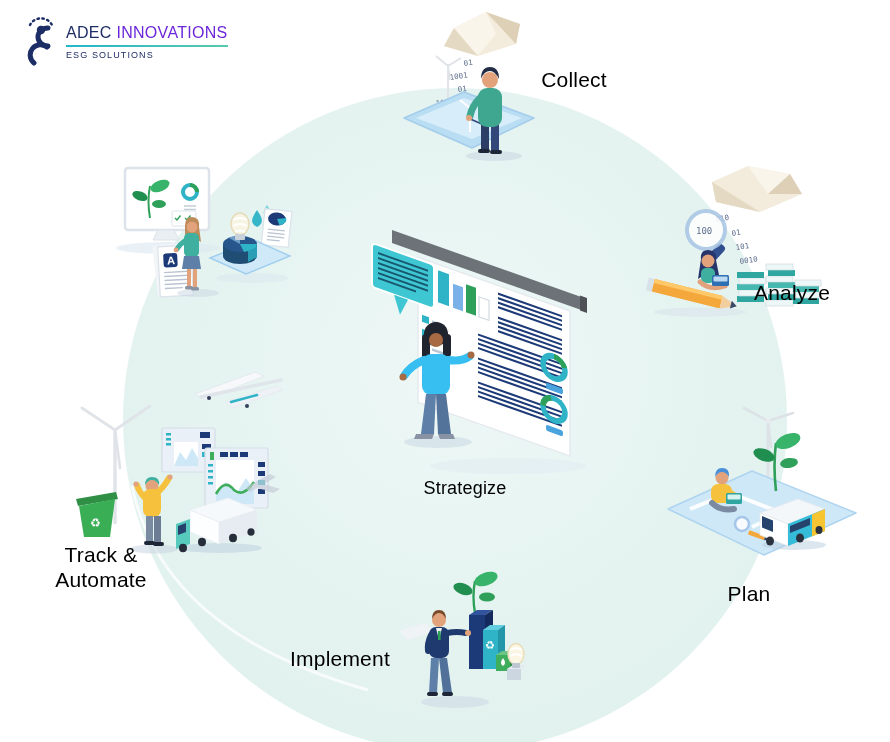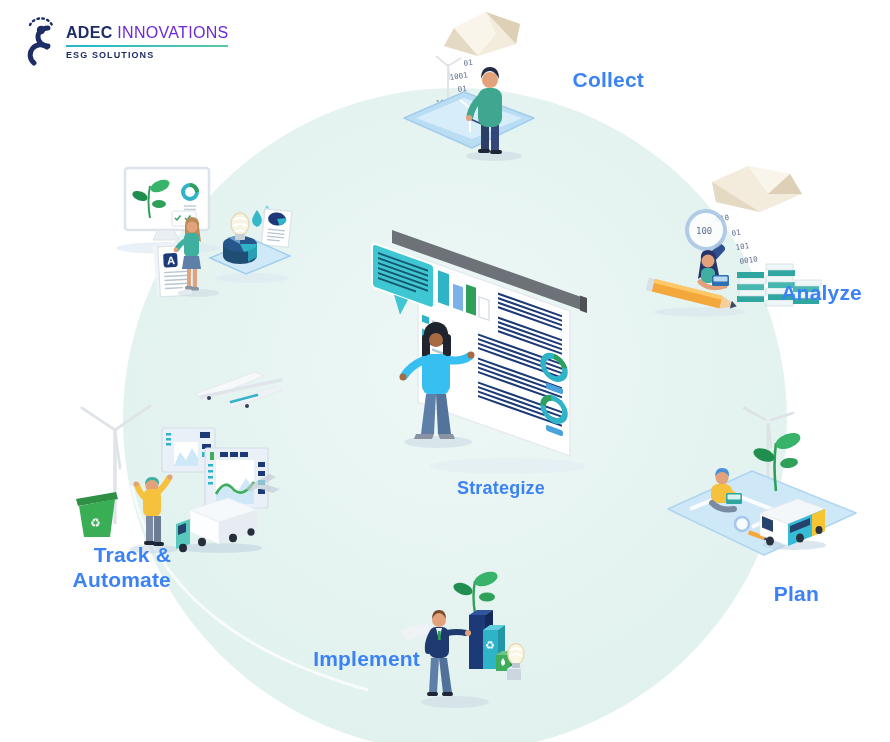--- a/index.html
+++ b/index.html
@@ -5,26 +5,26 @@
   html,body{margin:0;padding:0;background:#ffffff;}
   .stage{position:relative;width:890px;height:742px;background:#ffffff;overflow:hidden;
          font-family:"Liberation Sans",sans-serif;}
   .bg-circle{position:absolute;left:123px;top:88px;width:664px;height:664px;border-radius:50%;
        background:radial-gradient(circle at 50% 42%, #eef8f6 0%, #e4f3f0 55%, #def0ec 100%);}
   .decor{position:absolute;pointer-events:none;}
   
   .logo{position:absolute;left:22px;top:16px;display:flex;align-items:flex-start;gap:8px;}
   .logo-text{padding-top:8px;}
   .logo-line1{font-size:16px;letter-spacing:.3px;white-space:nowrap;}
-  .logo-brand{font-weight:bold;color:#1d2d66;}
+  .logo-brand{font-weight:normal;color:#1d2d66;}
   .logo-suffix{color:#6d28d9;font-weight:500;}
   .logo-rule{height:2px;margin:3px 0 3px 0;background:linear-gradient(to right,#24b6c9,#58c9ab);}
-  .logo-tagline{font-size:9px;font-weight:bold;letter-spacing:1.1px;color:#1d2d66;}
+  .logo-tagline{font-size:9px;font-weight:normal;letter-spacing:1.1px;color:#1d2d66;}
   
-  .label{position:absolute;font-weight:bold;font-size:21px;color:#3b82f6;text-align:right;
+  .label{position:absolute;font-weight:normal;font-size:21px;color:#000000;text-align:center;
          line-height:1.18;letter-spacing:.2px;}
   .label--xl{font-size:18px;}
   .scene{position:absolute;}
   svg text.bin{font-family:"DejaVu Sans Mono",monospace;fill:#5f6f8f;}
 </style>
 </head>
 <body>
 
 <div class="stage">
 

